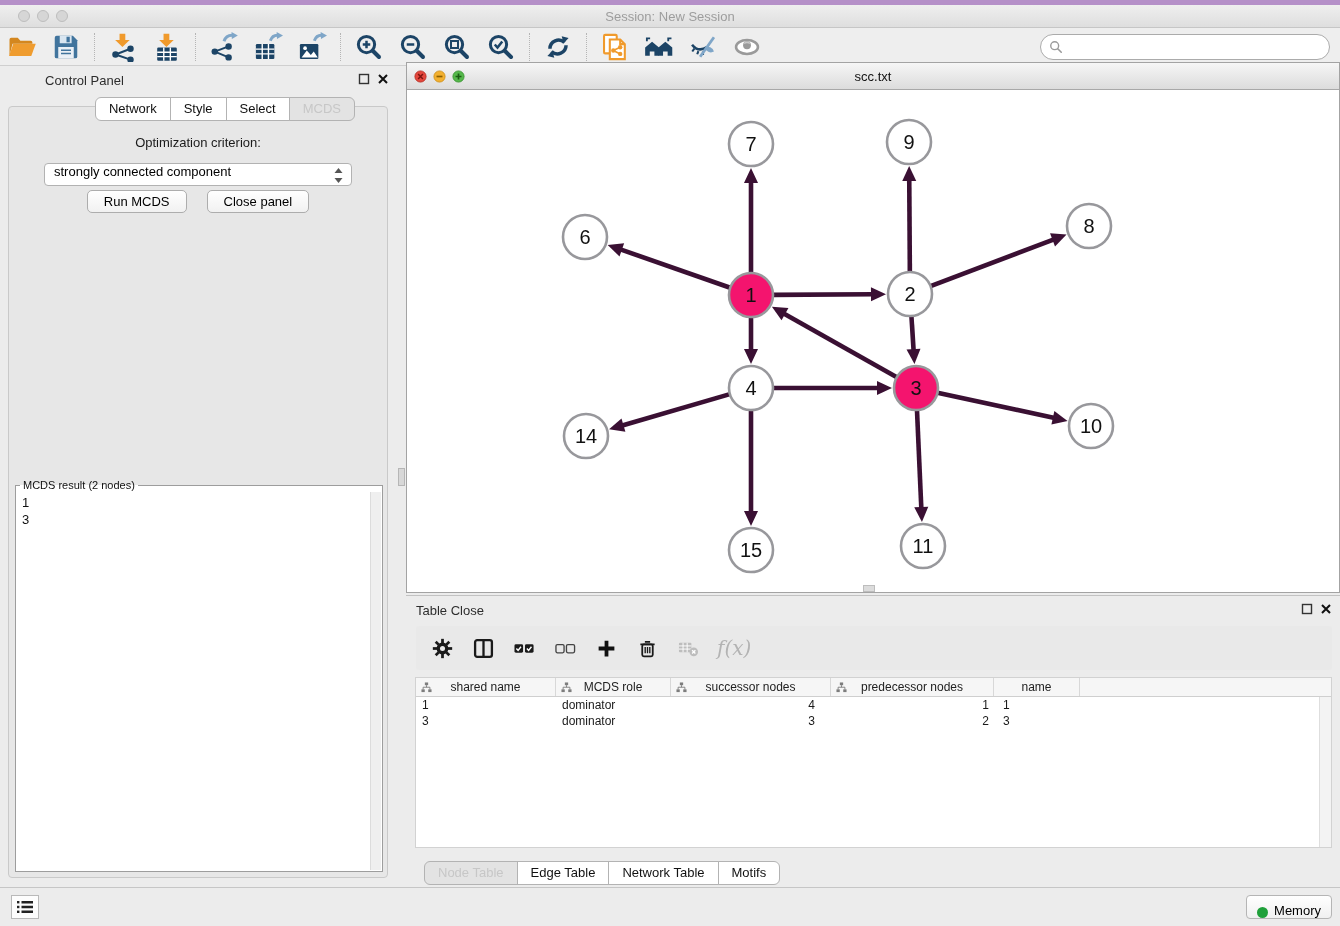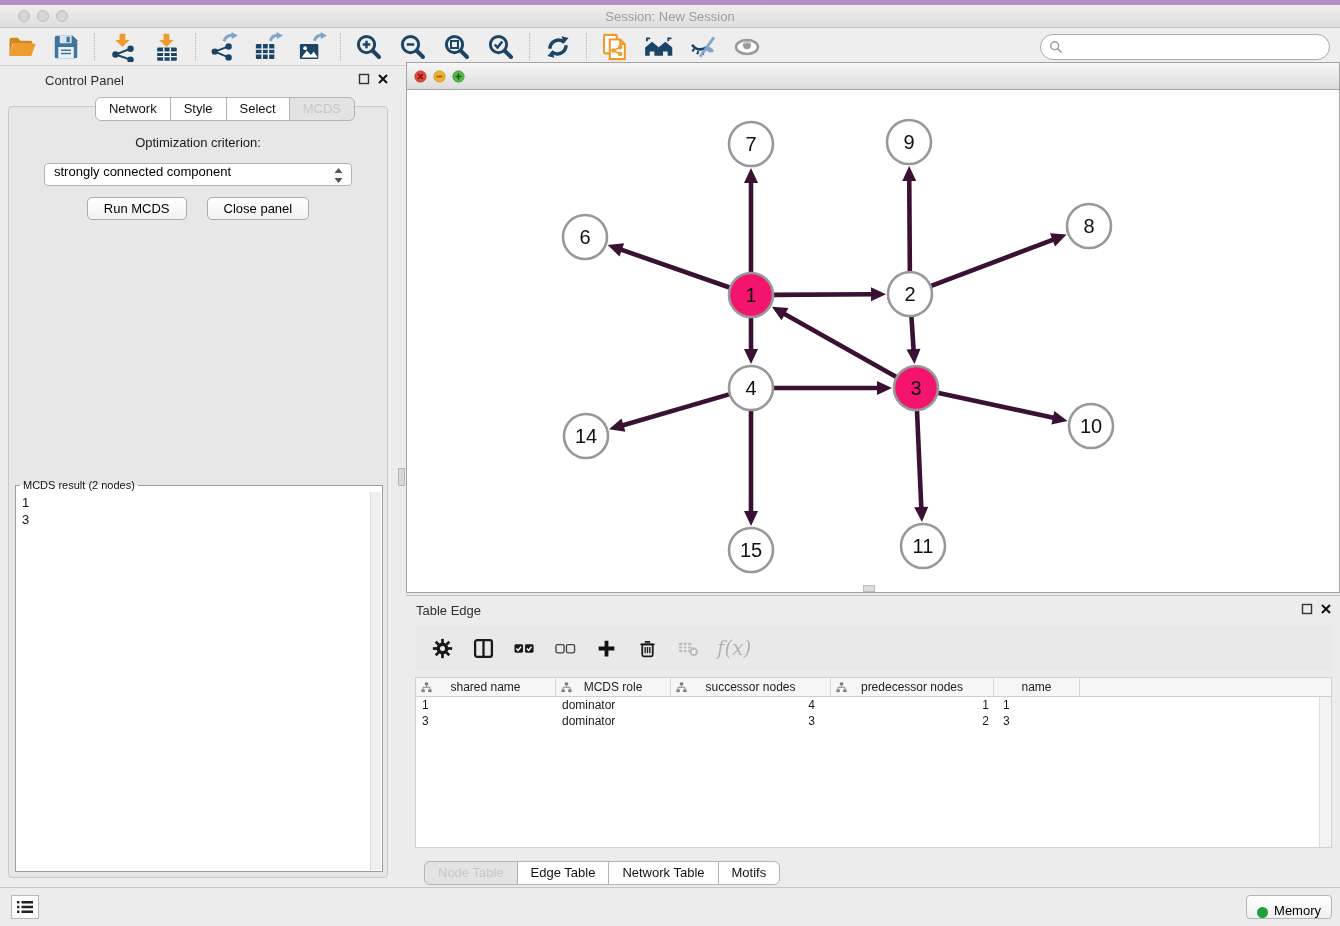--- a/index.html
+++ b/index.html
@@ -39,21 +39,21 @@
   .seg-tab:first-child { border-radius:6px 0 0 6px; margin-left:18px; }
   .seg-tab:last-child { border-radius:0 6px 6px 0; }
   .seg-tab.inactive-look { background:#e3e3e3; color:#c7c7c7; }
 
   .cp-body { position:absolute; left:8px; right:9px; top:52px; bottom:9px; background:#e7e7e7;
     border:1px solid #c9c9c9; border-radius:4px; margin-top:-12px; padding-top:12px; }
   .opt-label { text-align:center; font-size:13px; color:#1a1a1a; margin-top:16px; }
   .dropdown { width:308px; height:23px; margin:13px auto 0; background:#fff; border:1px solid #b2b2b2;
     border-radius:4px; display:flex; font-size:13px; padding-left:9px; cursor:pointer; position:relative; }
   .dropdown .stepper { position:absolute; right:5px; top:2px; }
-  .cp-buttons { display:flex; justify-content:center; gap:20px; margin-top:11px; }
+  .cp-buttons { display:flex; justify-content:center; gap:20px; margin-top:4px; }
   .mac-btn { height:23px; border:1px solid #adadad; border-radius:5px; background:linear-gradient(#ffffff,#f1f1f1);
     font-size:13px; padding:0 16px; cursor:pointer; font-family:"Liberation Sans",sans-serif; }
 
   .result-fieldset { position:absolute; left:6px; right:4px; top:372px; bottom:5px;
     border:1px solid #9d9d9d; background:#fff; }
   .result-fieldset legend { font-size:11px; color:#111; margin-left:4px; padding:0 3px; }
   .result-text { position:absolute; left:0; right:12px; top:0; bottom:0; padding:3px 6px; font-size:13px; color:#111; line-height:17px; overflow:hidden; }
   .result-scrollbar { position:absolute; right:1px; top:1px; bottom:1px; width:11px; background:#efefef; border-left:1px solid #dcdcdc; }
 
   .v-splitter-handle { position:absolute; left:398px; top:468px; width:7px; height:18px;
@@ -315,20 +315,21 @@
       </svg>
       <svg viewBox="0 0 14 14">
         <circle cx="7" cy="7" r="6" fill="#f3b02f" stroke="#cf9320" stroke-width="1"></circle>
         <path d="M3.8 7 h6.4" stroke="#8a5f00" stroke-width="1.8"></path>
       </svg>
       <svg viewBox="0 0 14 14">
         <circle cx="7" cy="7" r="6" fill="#55b84b" stroke="#3d9634" stroke-width="1"></circle>
         <path d="M7 3.8 v6.4 M3.8 7 h6.4" stroke="#1a5c12" stroke-width="1.8"></path>
       </svg>
     </div>
+    <div class="frame-title">scc.txt</div>
   </div>
   <div class="net-canvas">
     <svg id="graph-svg" width="934" height="502" viewBox="0 0 934 502">
         <line x1="344" y1="183" x2="344" y2="90" stroke="#3a1033" stroke-width="4.6"></line>
         <polygon points="344,78 351,93 337,93" fill="#3a1033"></polygon>
         <line x1="323.23121807335133" y1="197.7434376400866" x2="211.98527951633417" y2="158.87437477076736" stroke="#3a1033" stroke-width="4.6"></line>
         <polygon points="200.65685301088945,154.91624984717825 217.12629234812235,153.2556572068219 212.5084799372684,166.4721547965074" fill="#3a1033"></polygon>
         <line x1="365.9995649035371" y1="204.86163795658152" x2="467.0007119760302" y2="204.22641061650296" stroke="#3a1033" stroke-width="4.6"></line>
         <polygon points="479.0004746506868,204.15094041100198 464.0447955939083,211.24513972809456 463.9567470208238,197.24541660766187" fill="#3a1033"></polygon>
         <line x1="344" y1="227" x2="344" y2="262" stroke="#3a1033" stroke-width="4.6"></line>
@@ -375,21 +376,21 @@
         <text x="344" y="460" text-anchor="middle" dy="0.35em" font-size="20" font-family="&quot;Liberation Sans&quot;, sans-serif" fill="#111">15</text>
         <circle cx="516" cy="456" r="22" fill="#ffffff" stroke="#98989c" stroke-width="2.6"></circle>
         <text x="516" y="456" text-anchor="middle" dy="0.35em" font-size="20" font-family="&quot;Liberation Sans&quot;, sans-serif" fill="#111">11</text>
       </svg>
     <div class="canvas-handle"></div>
   </div>
 </div>
 
 <div class="table-panel">
   <div class="panel-header">
-    <span class="panel-title">Table Edge</span>
+    <span class="panel-title">Table Close</span>
     <span class="panel-btns">
       <svg viewBox="0 0 12 12">
           <rect x="1.5" y="1.5" width="9" height="9" fill="none" stroke="#333" stroke-width="1.4"></rect>
         </svg>
       <svg viewBox="0 0 12 12">
           <path d="M2 2 L10 10 M10 2 L2 10" stroke="#111" stroke-width="2"></path>
         </svg>
     </span>
   </div>
   <div class="tp-toolbar">

